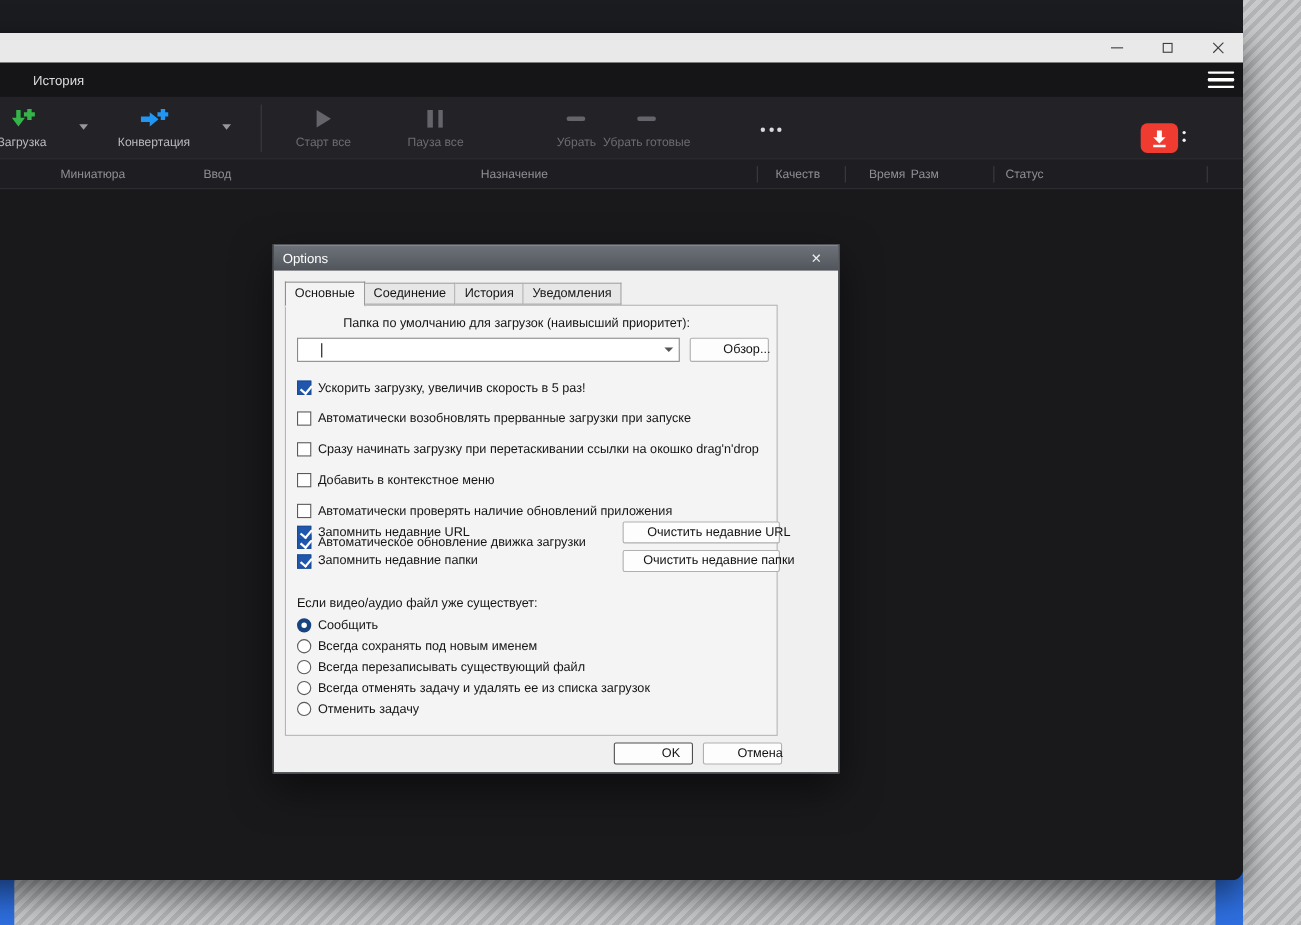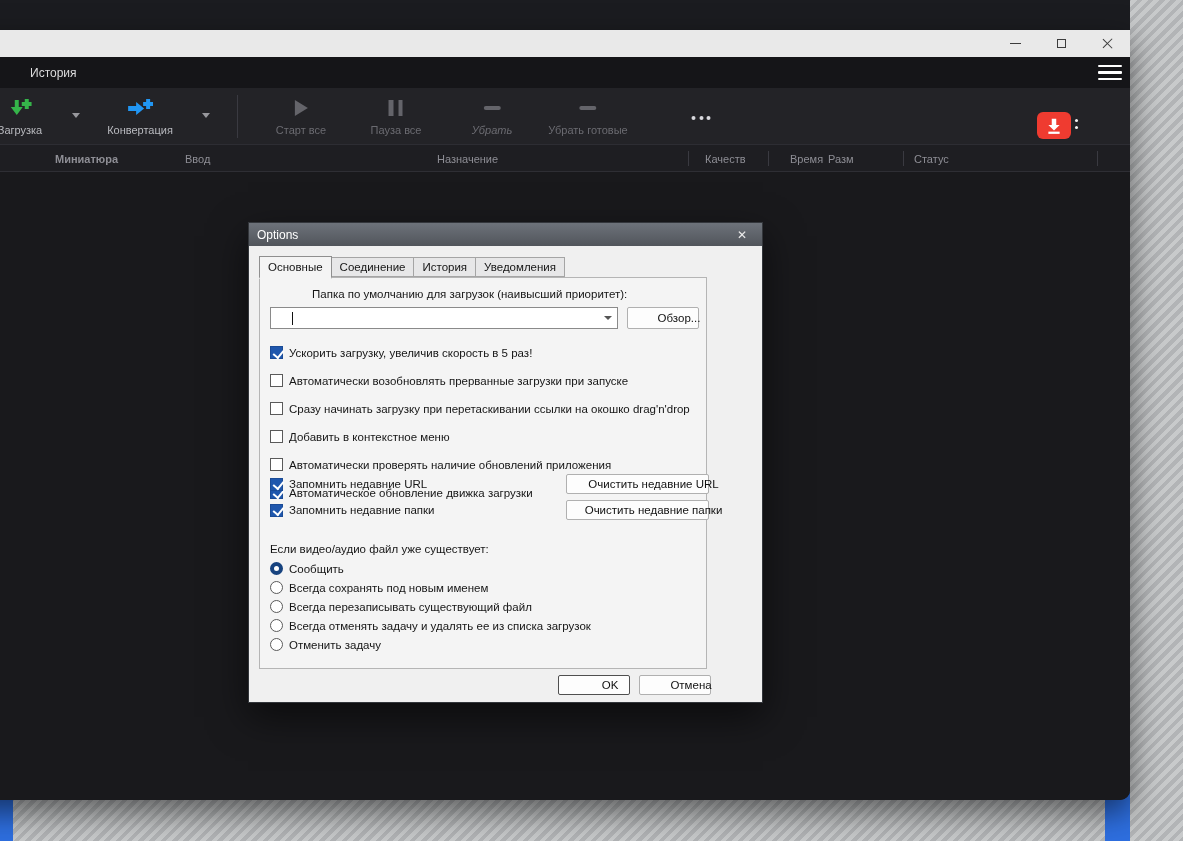--- a/index.html
+++ b/index.html
@@ -160,36 +160,36 @@
             <polygon points="2,8 10,8 10,4 18,10.5 10,17 10,13 2,13" fill="#2196f3"></polygon>
             <path d="M20 1 h4 v3 h3 v4 h-3 v3 h-4 V8 h-3 V4 h3 z" fill="#2196f3"></path>
           </svg>
         </span>
         <span>Конвертация</span>
       </div>
       <span class="chev" style="left:246px;"></span>
 
       <div class="tsep"></div>
 
-      <div class="titem disabled" style="left:345px;">
+      <div class="titem disabled" style="left:338px;">
         <span class="ticon">
             <span class="ic-play"></span>
           </span>
         <span>Старт все</span>
       </div>
 
       <div class="titem disabled" style="left:440px;">
         <span class="ticon ic-pause">
             <div></div>
             <div></div>
           </span>
         <span>Пауза все</span>
       </div>
 
-      <div class="titem disabled" style="left:536px;font-style:italic;">
+      <div class="titem disabled" style="left:568px;">
         <span class="ticon">
             <span class="ic-minusbar"></span>
           </span>
         <span>Убрать</span>
       </div>
 
       <div class="titem disabled" style="left:632px;">
         <span class="ticon">
             <span class="ic-minusbar"></span>
           </span>
@@ -211,21 +211,21 @@
           <rect x="3" y="13" width="10" height="2" fill="#fff"></rect>
         </svg>
       </div>
       <div class="red-dots">
           <div></div>
           <div></div>
         </div>
     </div>
 
     <div class="colheader">
-      <span style="left:99px;font-weight:bold;">Миниатюра</span>
+      <span style="left:99px;">Миниатюра</span>
       <span style="left:229px;">Ввод</span>
       <span style="left:481px;">Назначение</span>
       <span style="left:749px;">Качеств</span>
       <span style="left:834px;">Время</span>
       <span style="left:872px;text-align:right;">Разм</span>
       <span style="left:958px;">Статус</span>
       <div class="colsep" style="left:732px;"></div>
       <div class="colsep" style="left:812px;"></div>
       <div class="colsep" style="left:947px;"></div>
       <div class="colsep" style="left:1141px;"></div>

